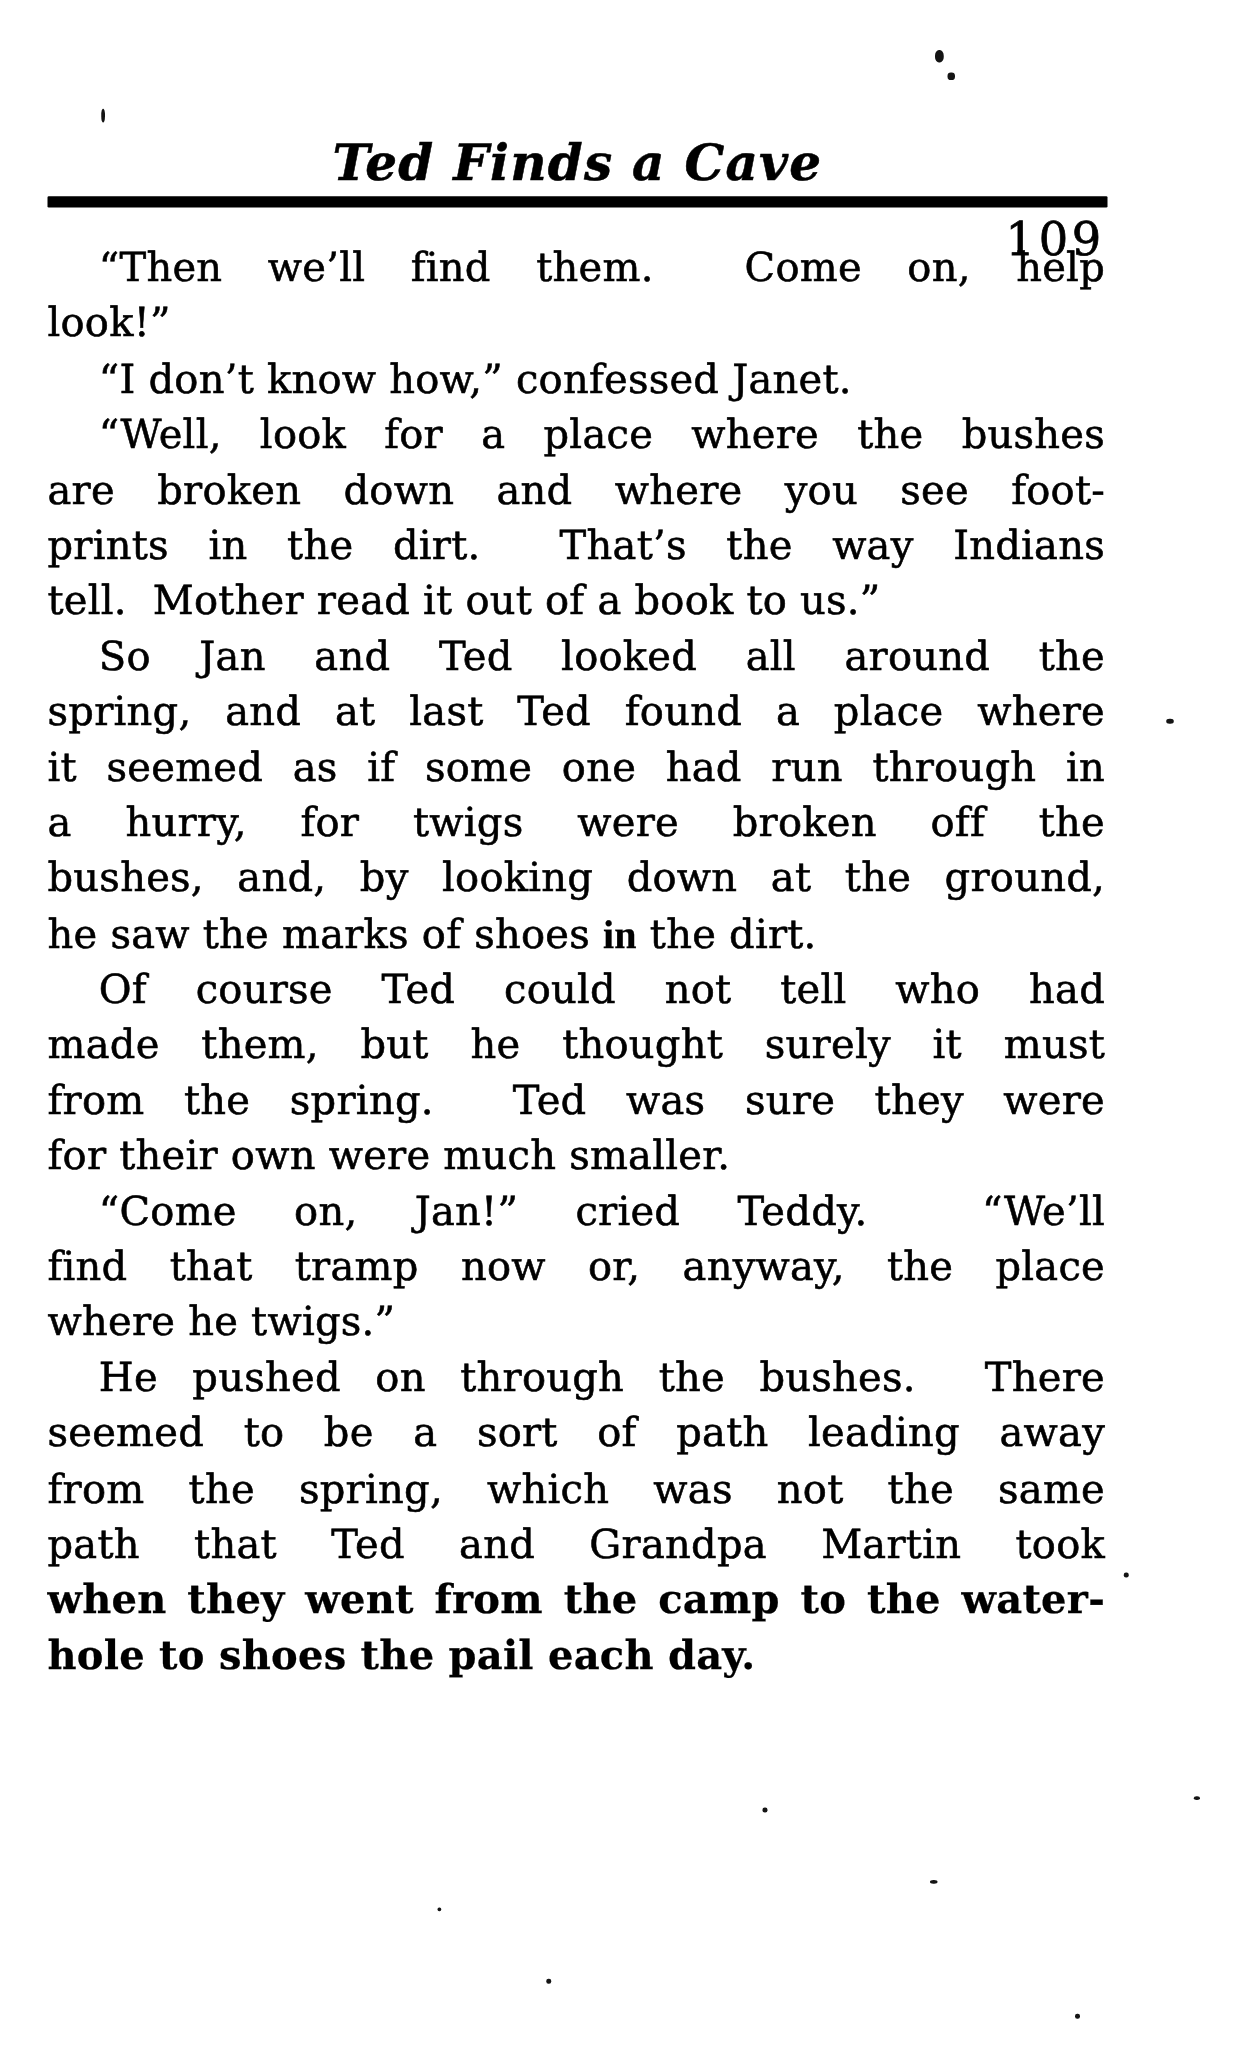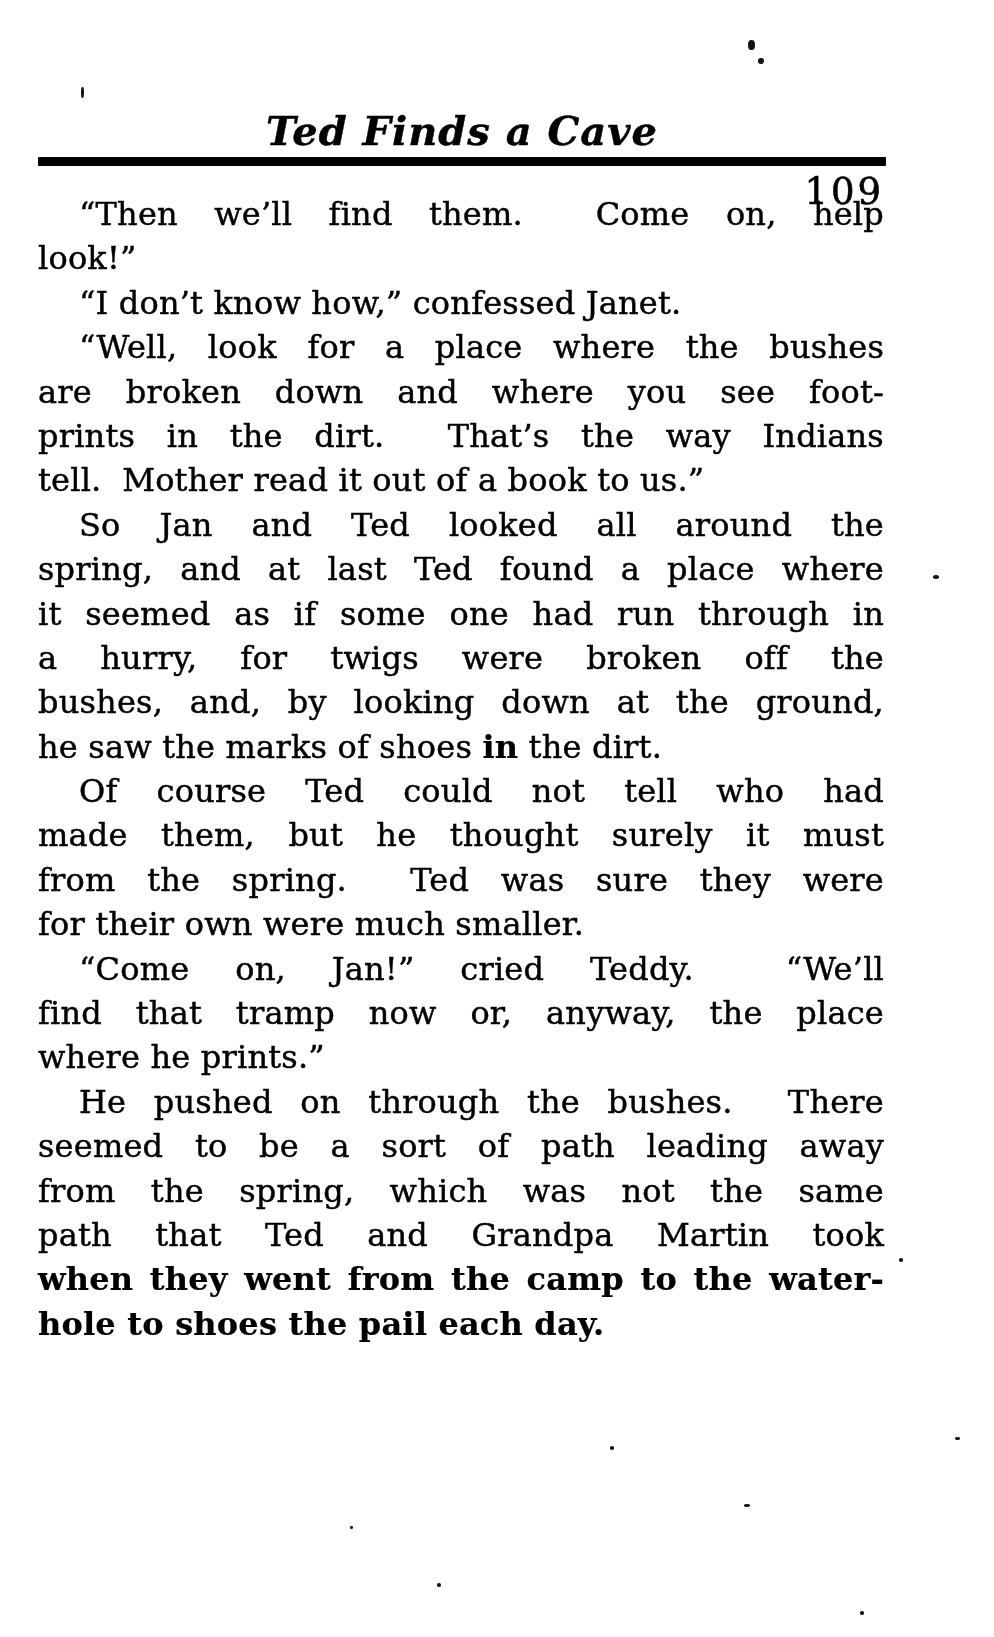--- a/index.html
+++ b/index.html
@@ -62,21 +62,21 @@
     line-height: 44.4px;
     text-align: justify;
     text-align-last: justify;
     letter-spacing: 0.2px;
     -webkit-text-stroke: 0.45px #000;
     overflow: visible;
   }
   .line.first { text-indent: 41px; }
   .line.last  { text-align-last: left; }
   .line.heavy { font-weight: 700; -webkit-text-stroke: 0.2px #000; }
-  .line b     { font-weight: 700; -webkit-text-stroke: 0.2px #000; }
+  .line b     { font-weight: 700; font-family: Liberation Serif, serif; -webkit-text-stroke: 0.2px #000; }
   
   .speck {
     position: absolute;
     background: #141414;
     border-radius: 45%;
   }
 </style>
 </head>
 <body>
 
@@ -113,21 +113,21 @@
       </div>
       <div>
         <div class="line first">Of course Ted could not tell who had</div>
         <div class="line">made them, but he thought surely it must</div>
         <div class="line">from the spring.&nbsp; Ted was sure they were</div>
         <div class="line last">for their own were much smaller.</div>
       </div>
       <div>
         <div class="line first">“Come on, Jan!” cried Teddy.&nbsp; “We’ll</div>
         <div class="line">find that tramp now or, anyway, the place</div>
-        <div class="line last">where he prints.”</div>
+        <div class="line last">where he twigs.”</div>
       </div>
       <div>
         <div class="line first">He pushed on through the bushes.&nbsp; There</div>
         <div class="line">seemed to be a sort of path leading away</div>
         <div class="line">from the spring, which was not the same</div>
         <div class="line">path that Ted and Grandpa Martin took</div>
         <div class="line heavy">when they went from the camp to the water-</div>
         <div class="line last heavy">hole to shoes the pail each day.</div>
       </div>
     </div>

